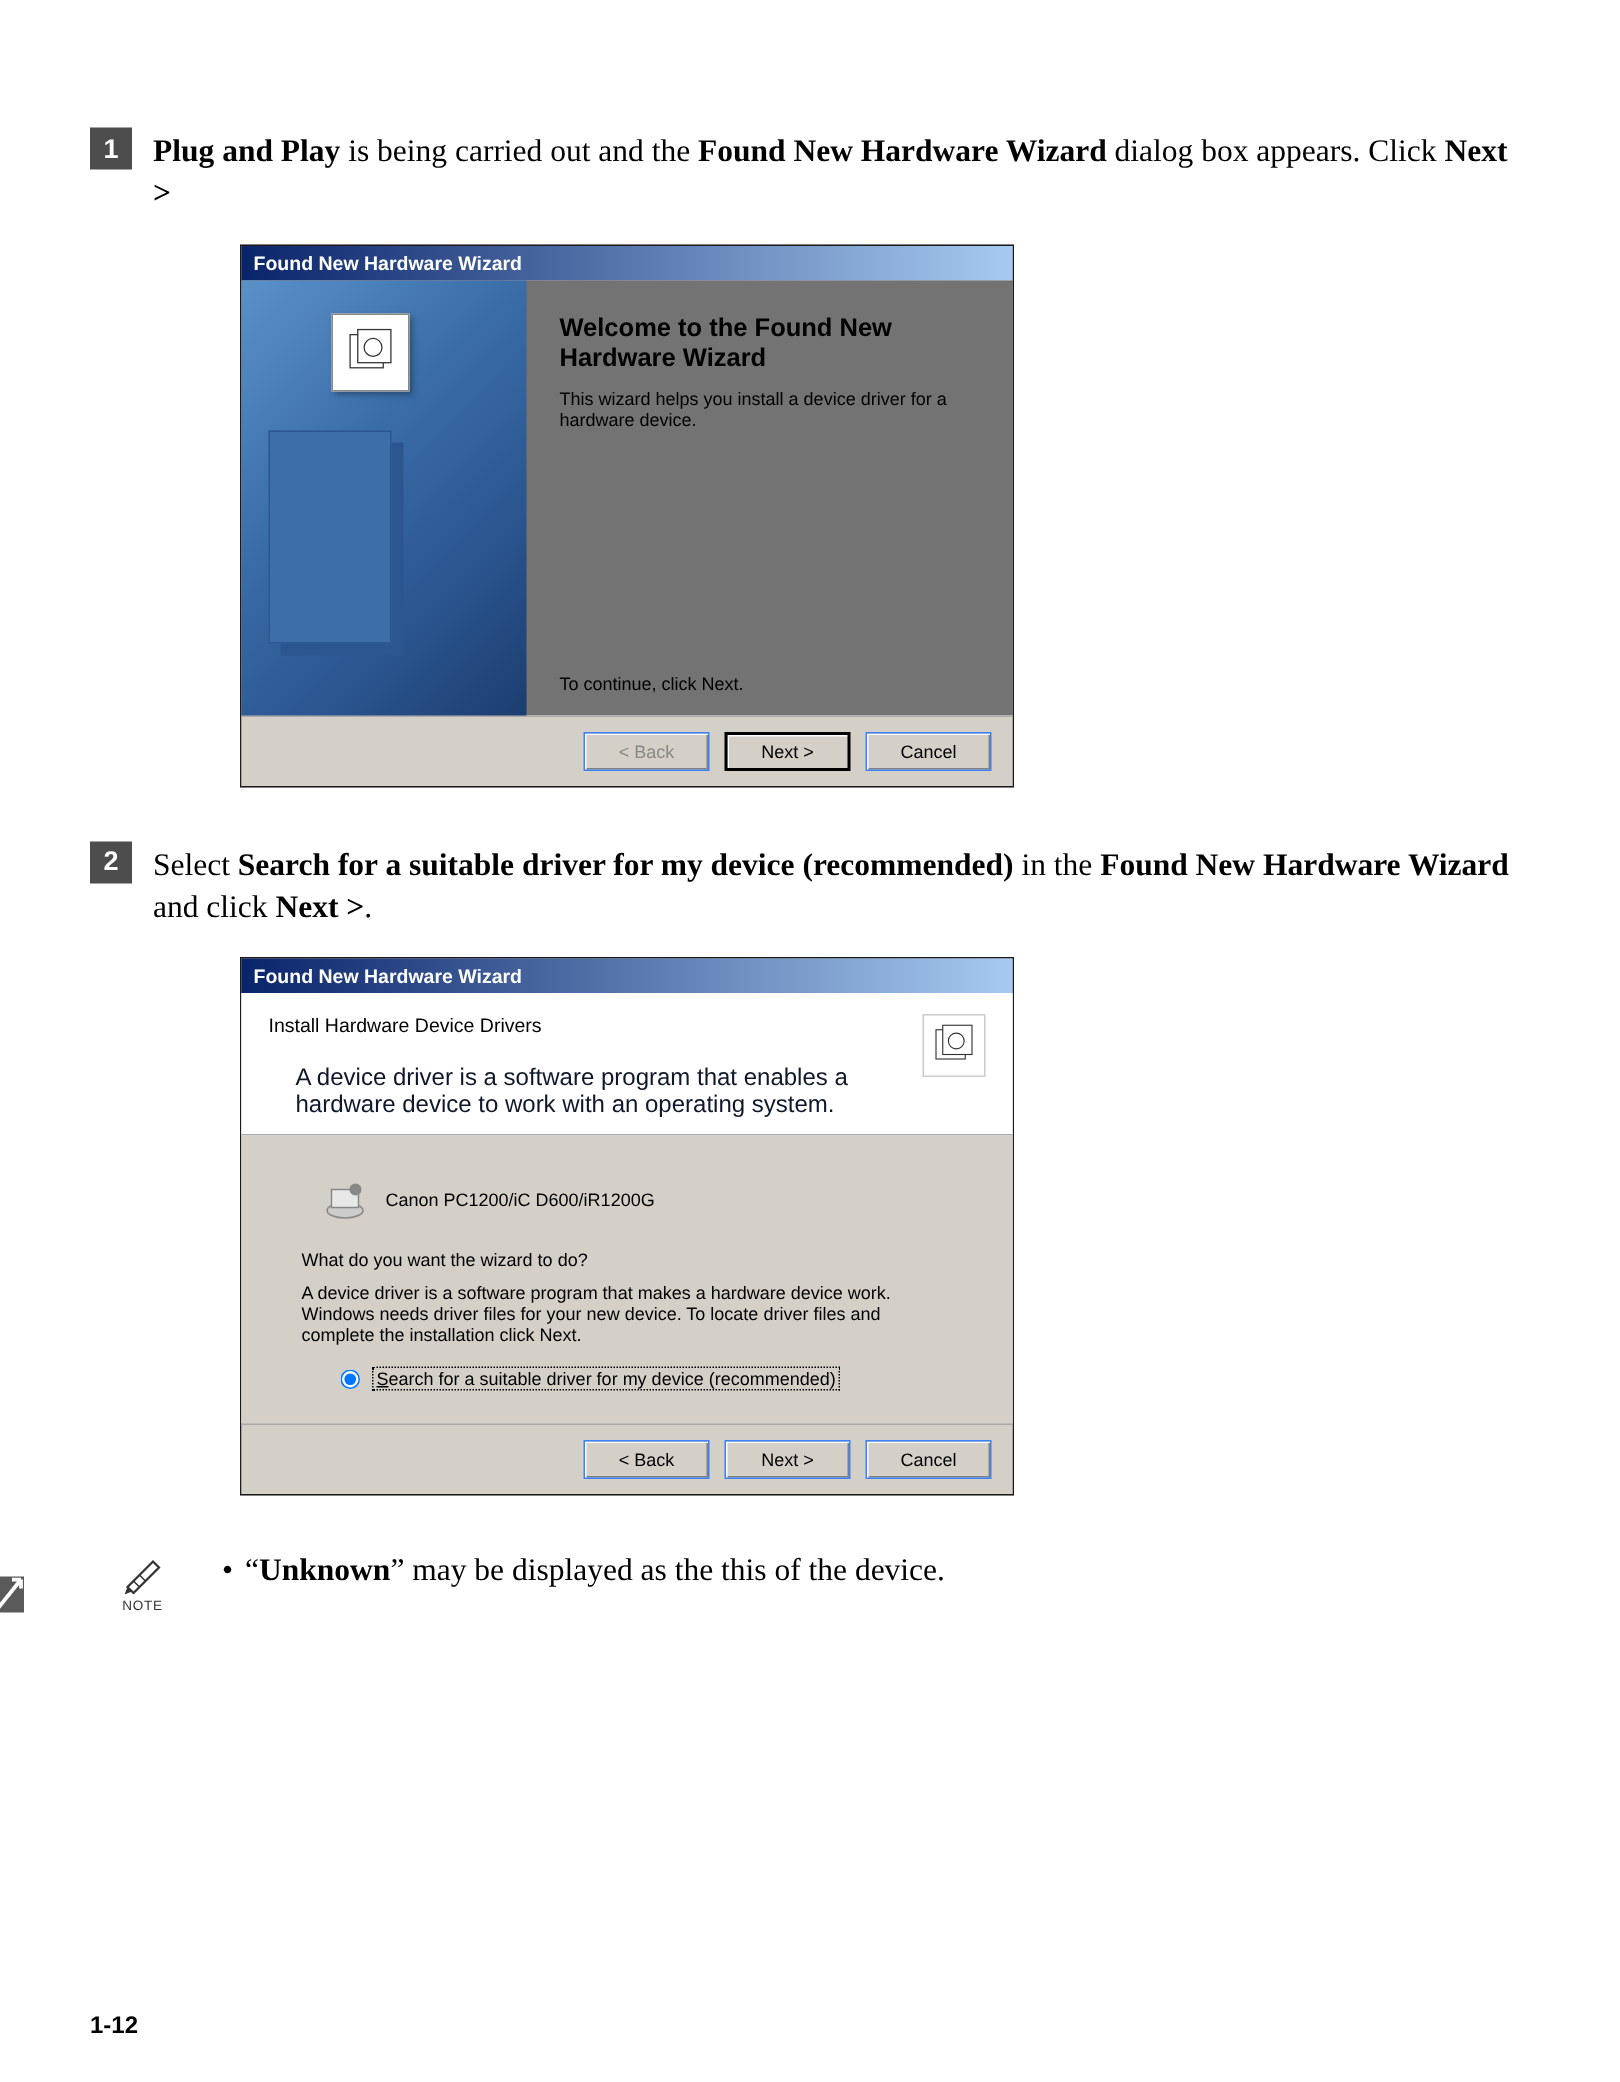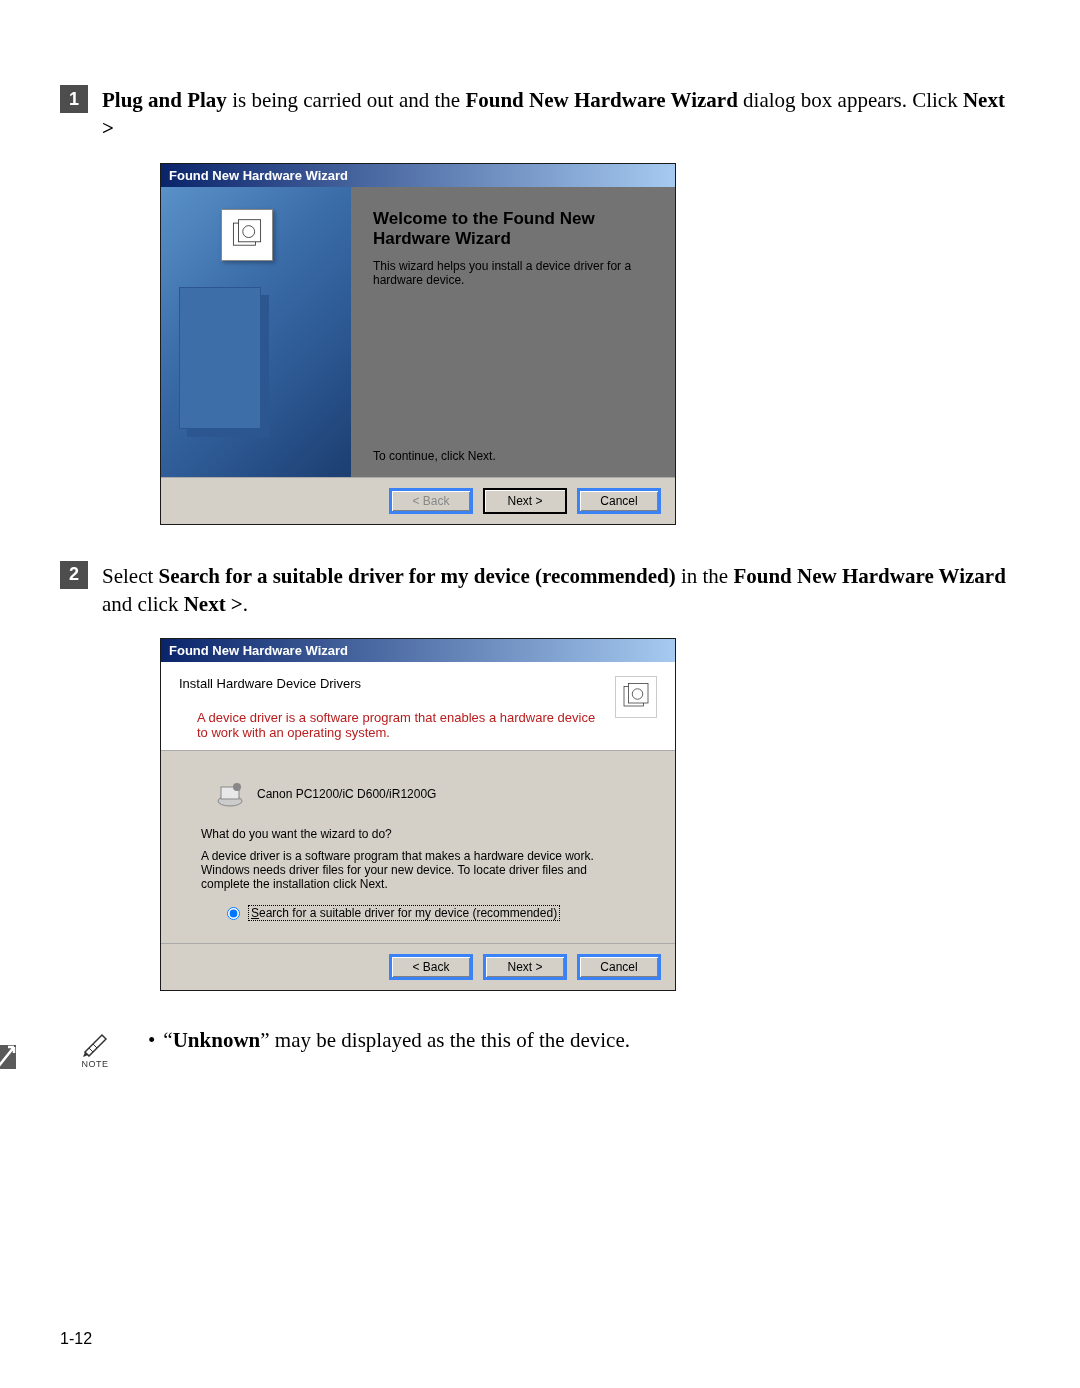--- a/index.html
+++ b/index.html
@@ -65,39 +65,39 @@
 
   .wiz-buttons {
     background: #d4d0c8;
     padding: 10px 14px;
     display: flex; justify-content: flex-end; gap: 10px;
     border-top: 1px solid #aaa;
   }
   .btn {
     min-width: 84px; height: 26px;
     font-family: Tahoma, Arial, sans-serif; font-size: 12px;
-    background: #d4d0c8; border: 3px solid #3b82f6;
+    background: #d4d0c8; border: 1px solid #3b82f6;
     box-shadow: inset 1px 1px 0 #fff, inset -1px -1px 0 #808080;
     cursor: pointer;
   }
   .btn.disabled { color: #888; }
   .btn.default-btn { border: 2px solid #000; box-shadow: inset 1px 1px 0 #fff; }
   .underline-first::first-letter { text-decoration: underline; }
 
   
   .wizard2-body { background: #fff; padding: 0; }
   .wizard2-header {
     background: #fff; padding: 14px 18px 10px 18px;
     border-bottom: 1px solid #aaa;
     display: flex; justify-content: space-between; align-items: flex-start;
     gap: 16px;
   }
   .wizard2-header-left { flex: 1; }
   .wizard2-title { font-size: 13px; font-weight: normal; margin-bottom: 19px; }
-  .wizard2-desc { font-size: 13px; color: #b91c1c; padding-left: 18px; }
+  .wizard2-desc { font-size: 16px; color: #0f172a; padding-left: 18px; }
   .wizard2-badge {
     width: 42px; height: 42px; background: #fff; border: 1px solid #ccc;
     display: flex; align-items: center; justify-content: center;
     flex-shrink: 0;
   }
   .wizard2-content { background: #d4d0c8; padding: 18px 40px 16px 40px; font-size: 12px; }
   .device-row { display: flex; align-items: center; gap: 12px; margin: 10px 0 18px 14px; }
   .device-icon { width: 30px; height: 30px; }
   .radio-group { margin-left: 26px; margin-top: 6px; }
   .radio-row { display: flex; align-items: flex-start; gap: 8px; margin-bottom: 6px; font-size: 12px; }
@@ -119,22 +119,22 @@
     width: 20px; height: 24px;
     background: #5a5a5a;
   }
   .note-tab svg { width: 100%; height: 100%; }
   .note-icon { width: 30px; height: 30px; margin-bottom: 2px; }
   .note-label { font-family: Arial, sans-serif; font-size: 9px; letter-spacing: 0.5px; color: #333; }
   .note-text { font-size: 21px; line-height: 1.3; padding-top: 0; }
   .note-bullet { display: flex; gap: 8px; }
 
   .pagenum {
-    position: absolute; left: 60px; bottom: 40px;
-    font-family: Arial, sans-serif; font-weight: normal; font-size: 16px;
+    position: absolute; left: 60px; bottom: 28px;
+    font-family: Arial, sans-serif; font-weight: bold; font-size: 16px;
   }
 </style>
 </head>
 <body>
 
 <div class="step-row">
   <div class="step-num">1</div>
   <div class="step-text">
     <span class="bold">Plug and Play</span><span> is being carried out and the </span><span class="bold">Found New Hardware Wizard</span><span> dialog box appears. Click </span><span class="bold">Next &gt;</span>
   </div>

